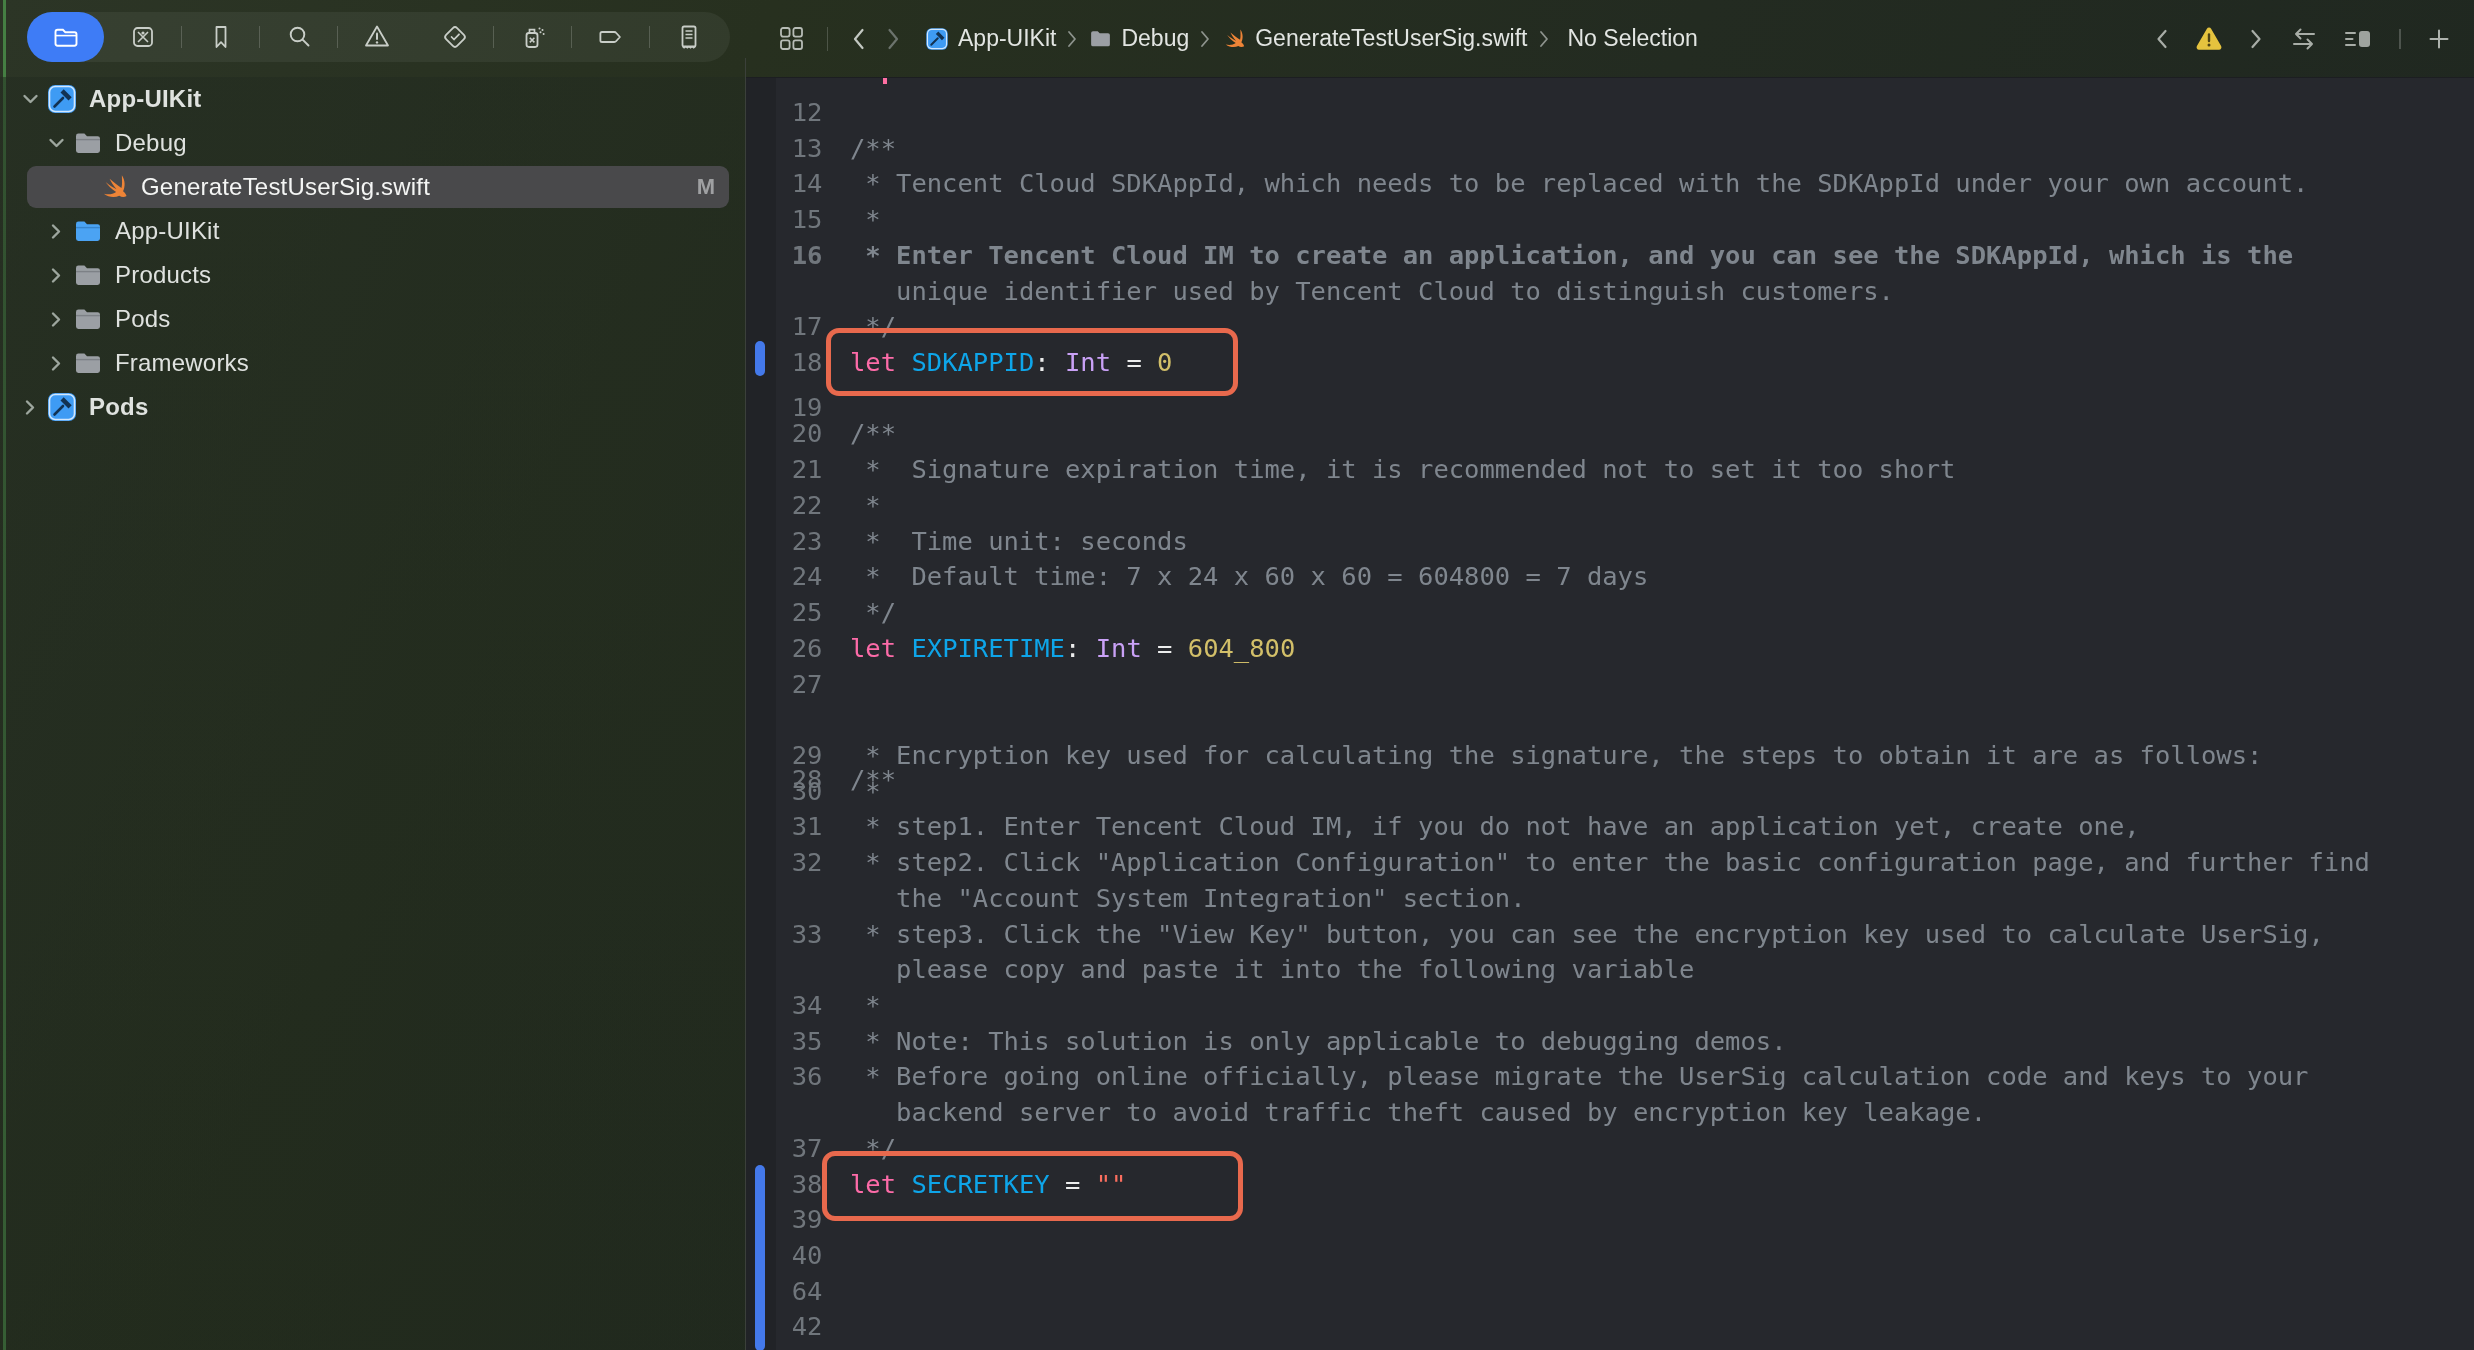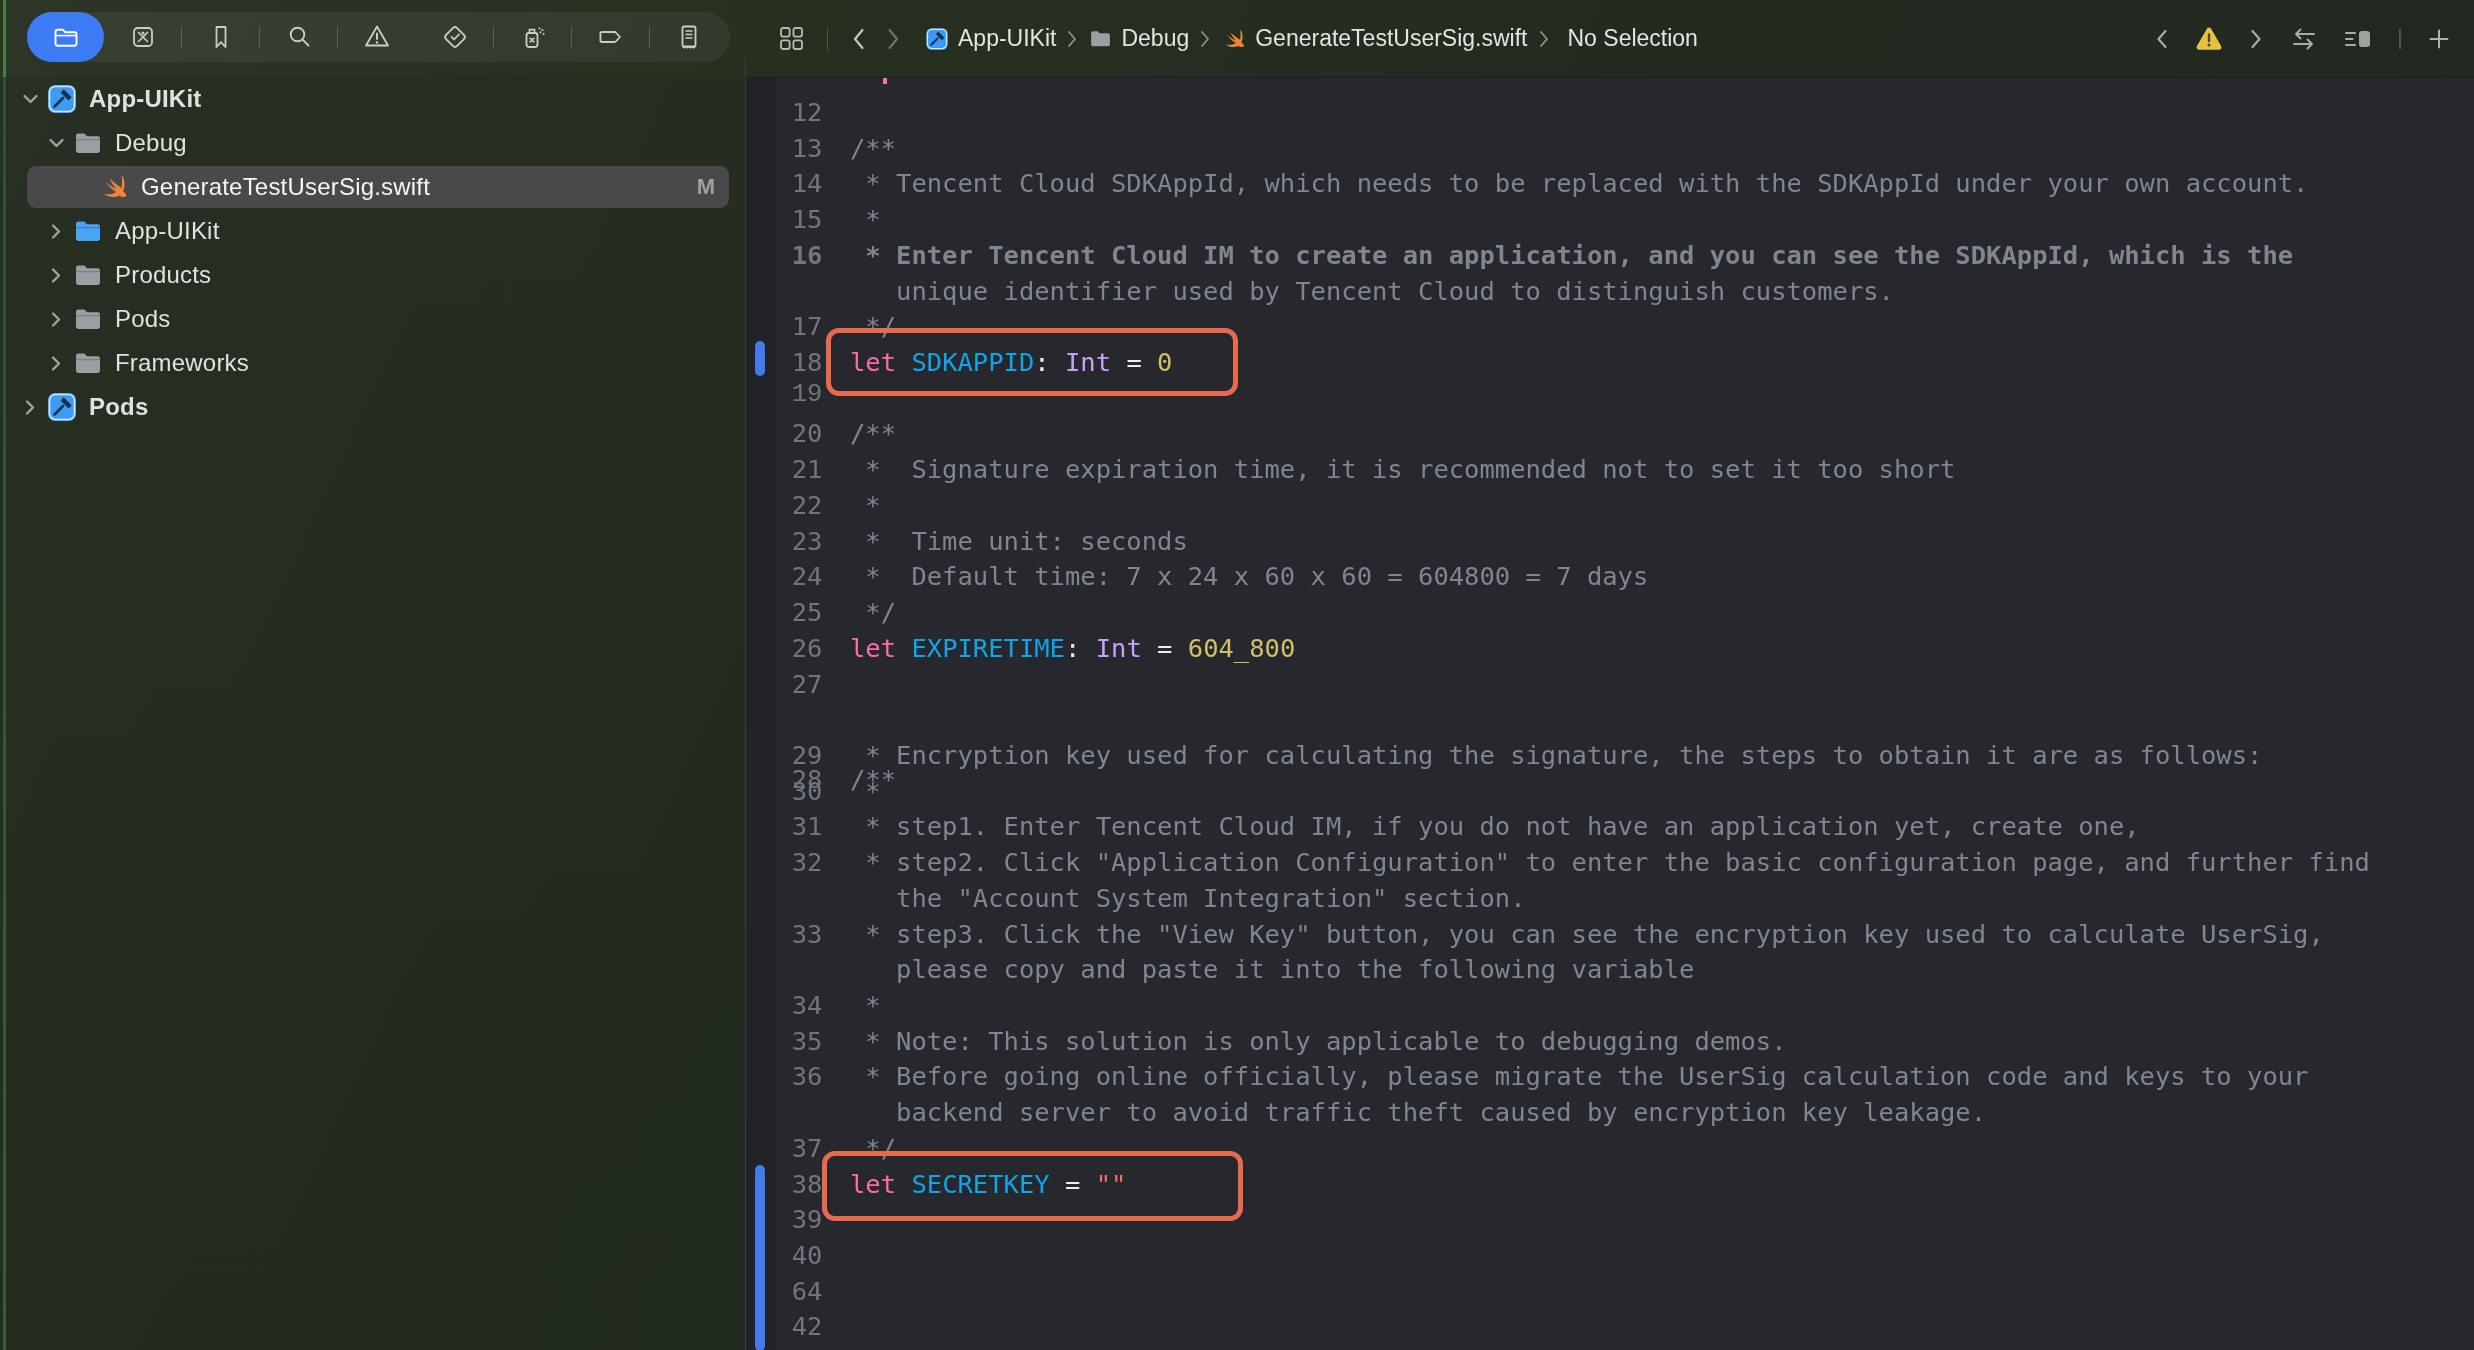--- a/index.html
+++ b/index.html
@@ -367,21 +367,21 @@
       <div class="change-bar" style="top:1087px;height:186px;"></div>
       <div id="code-rows">
           <div class="row" style="top: 16px;"><span class="ln">12</span><span class="codeline"></span></div>
           <div class="row" style="top: 51.72px;"><span class="ln">13</span><span class="codeline"><span class="cm">/**</span></span></div>
           <div class="row" style="top: 87.44px;"><span class="ln">14</span><span class="codeline"><span class="cm"> * Tencent Cloud SDKAppId, which needs to be replaced with the SDKAppId under your own account.</span></span></div>
           <div class="row" style="top: 123.16px;"><span class="ln">15</span><span class="codeline"><span class="cm"> *</span></span></div>
           <div class="row" style="top: 158.88px; font-weight: bold;"><span class="ln">16</span><span class="codeline"><span class="cm"> * Enter Tencent Cloud IM to create an application, and you can see the SDKAppId, which is the</span></span></div>
           <div class="row" style="top: 194.6px;"><span class="ln"></span><span class="codeline"><span class="cm">   unique identifier used by Tencent Cloud to distinguish customers.</span></span></div>
           <div class="row" style="top: 230.32px;"><span class="ln">17</span><span class="codeline"><span class="cm"> */</span></span></div>
           <div class="row" style="top: 266.04px;"><span class="ln">18</span><span class="codeline"><span class="kw">let</span><span class="pl"> </span><span class="nm">SDKAPPID</span><span class="pl">: </span><span class="ty">Int</span><span class="pl"> = </span><span class="nu">0</span></span></div>
-          <div class="row" style="top: 299px; font-family: Liberation Mono, monospace;"><span class="ln">19</span><span class="codeline"></span></div>
+          <div class="row" style="top: 311px;"><span class="ln">19</span><span class="codeline"></span></div>
           <div class="row" style="top: 337.48px;"><span class="ln">20</span><span class="codeline"><span class="cm">/**</span></span></div>
           <div class="row" style="top: 373.2px;"><span class="ln">21</span><span class="codeline"><span class="cm"> *  Signature expiration time, it is recommended not to set it too short</span></span></div>
           <div class="row" style="top: 408.92px;"><span class="ln">22</span><span class="codeline"><span class="cm"> *</span></span></div>
           <div class="row" style="top: 444.64px;"><span class="ln">23</span><span class="codeline"><span class="cm"> *  Time unit: seconds</span></span></div>
           <div class="row" style="top: 480.36px;"><span class="ln">24</span><span class="codeline"><span class="cm"> *  Default time: 7 x 24 x 60 x 60 = 604800 = 7 days</span></span></div>
           <div class="row" style="top: 516.08px;"><span class="ln">25</span><span class="codeline"><span class="cm"> */</span></span></div>
           <div class="row" style="top: 551.8px;"><span class="ln">26</span><span class="codeline"><span class="kw">let</span><span class="pl"> </span><span class="nm">EXPIRETIME</span><span class="pl">: </span><span class="ty">Int</span><span class="pl"> = </span><span class="nu">604_800</span></span></div>
           <div class="row" style="top: 587.52px;"><span class="ln">27</span><span class="codeline"></span></div>
           <div class="row" style="top: 656px; margin-top: 27px;"><span class="ln">28</span><span class="codeline"><span class="cm">/**</span></span></div>
           <div class="row" style="top: 658.96px;"><span class="ln">29</span><span class="codeline"><span class="cm"> * Encryption key used for calculating the signature, the steps to obtain it are as follows:</span></span></div>

